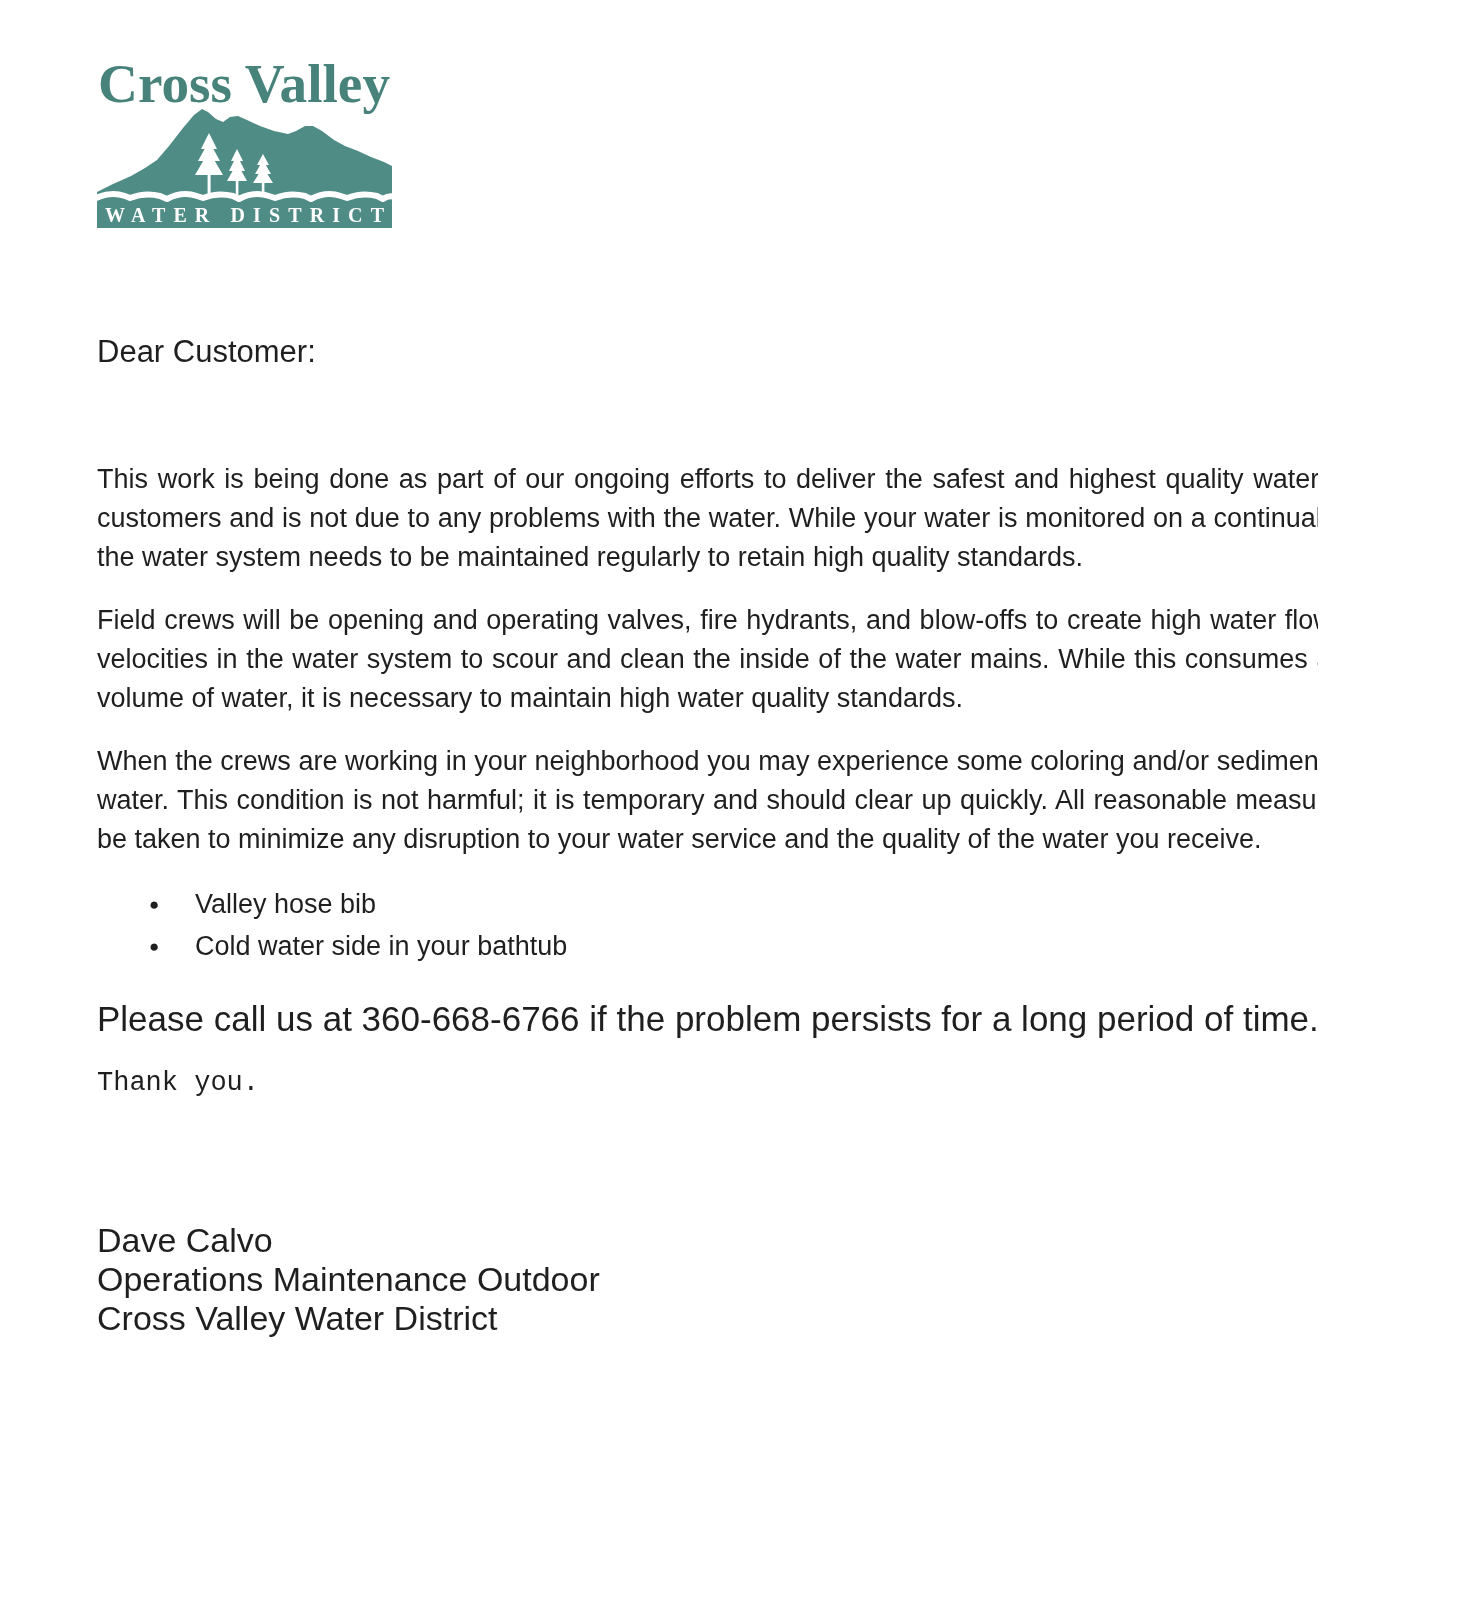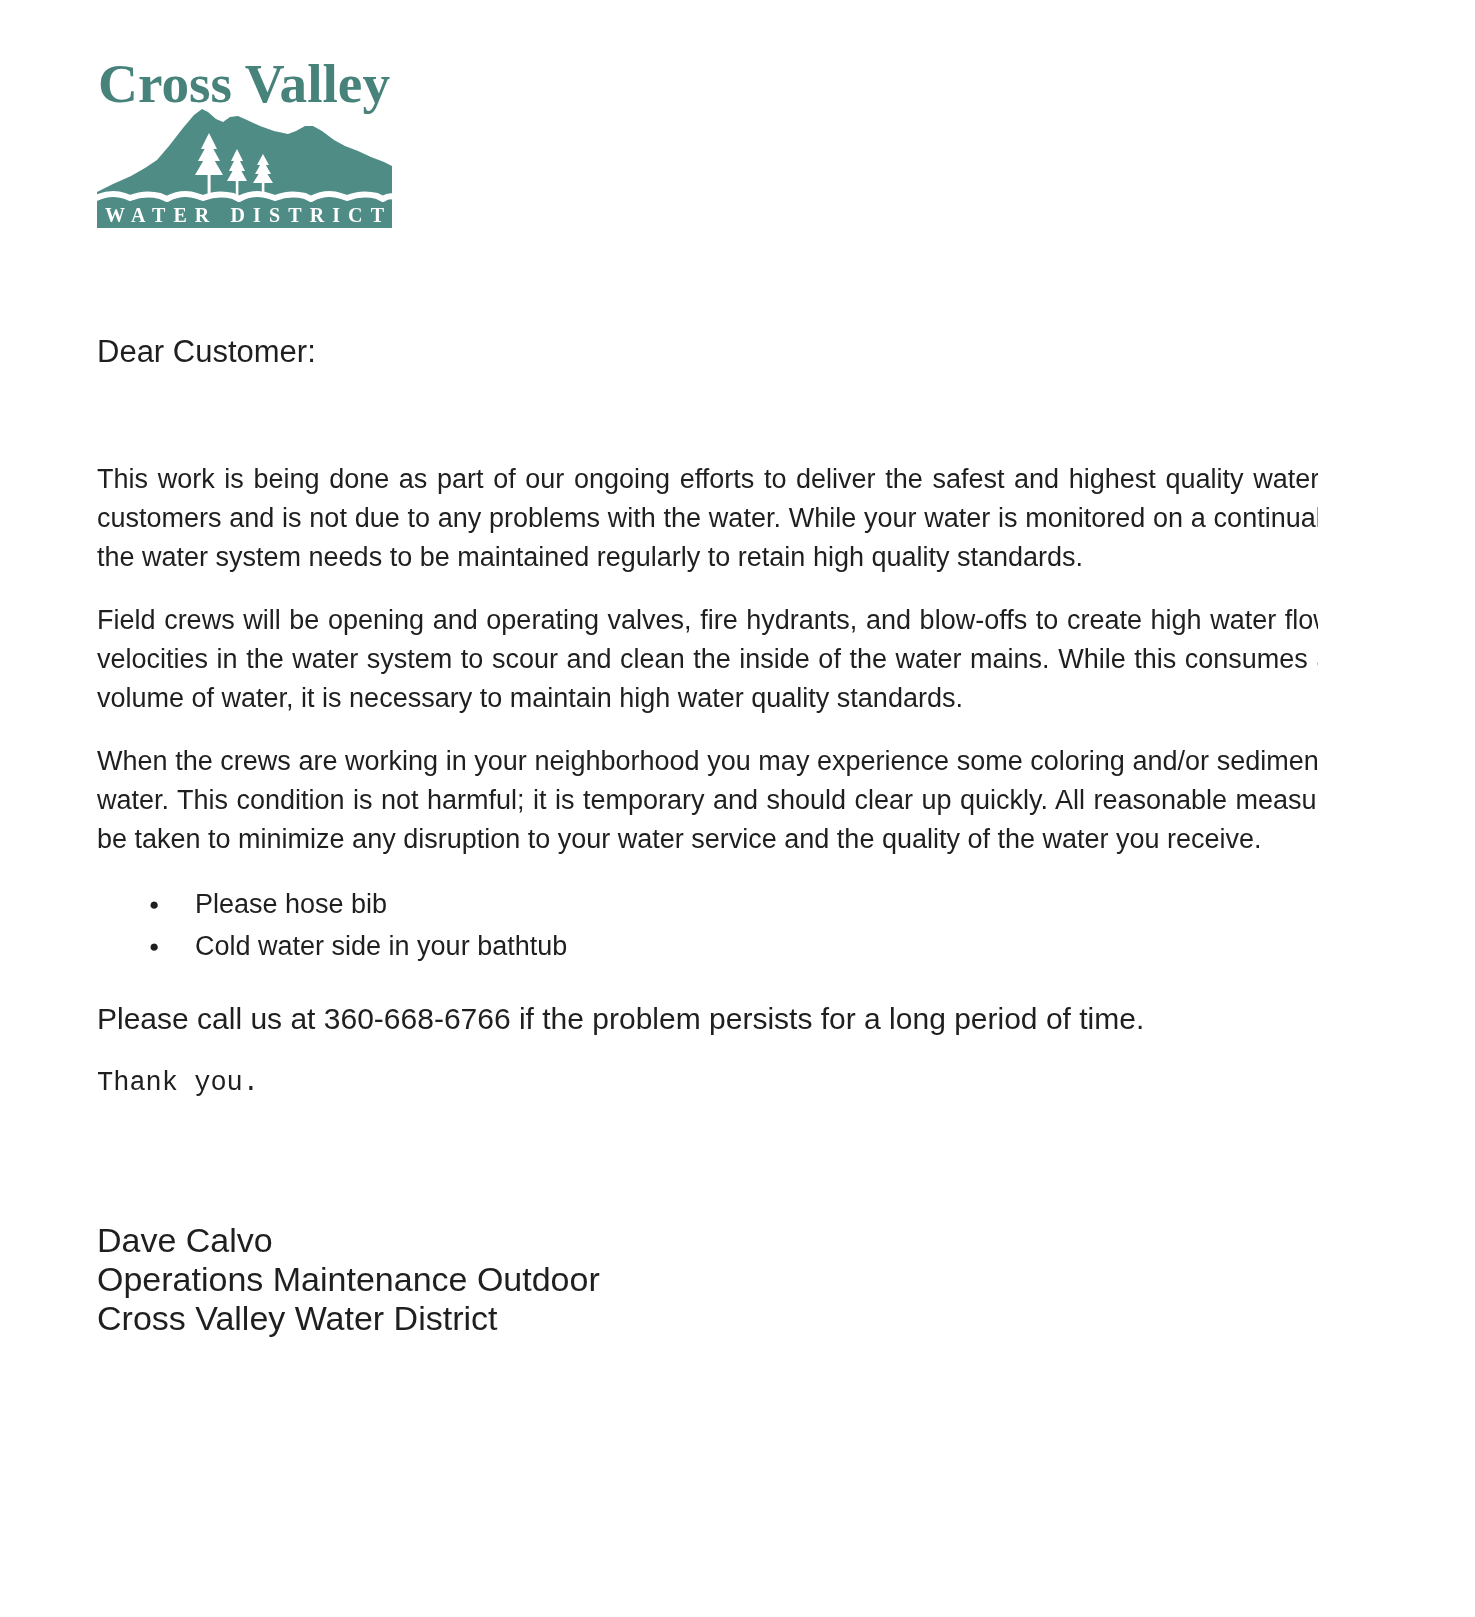--- a/index.html
+++ b/index.html
@@ -54,21 +54,21 @@
     text-align: left;
   }
   ul.flush-sources .bullet {
     position: absolute;
     left: 52px;
     top: 1px;
     font-size: 17px;
   }
   p.phone-line {
     margin: 4px 0 26px 0;
-    font-size: 30px;
+    font-size: 35px;
     line-height: 39px;
     text-align: left;
   }
   p.closing {
     margin: 0 0 118px 0;
     font-size: 27px;
     line-height: 39px;
     text-align: left;
     font-family: Liberation Mono, monospace;
   }
@@ -126,21 +126,21 @@
     <p class="para">This work is being done as part of our ongoing efforts to deliver the safest and highest quality water to our customers and is not due to any problems with the water. While your water is monitored on a continual basis, the water system needs to be maintained regularly to retain high quality standards.</p>
 
     <p class="para">Field crews will be opening and operating valves, fire hydrants, and blow-offs to create high water flows and velocities in the water system to scour and clean the inside of the water mains. While this consumes a large volume of water, it is necessary to maintain high water quality standards.</p>
 
     <p class="para">When the crews are working in your neighborhood you may experience some coloring and/or sediment in the water. This condition is not harmful; it is temporary and should clear up quickly. All reasonable measures will be taken to minimize any disruption to your water service and the quality of the water you receive.</p>
 
 
     <ul class="flush-sources">
       <li>
         <span class="bullet">●</span>
-        <span>Please hose bib</span>
+        <span>Valley hose bib</span>
       </li>
       <li>
         <span class="bullet">●</span>
         <span>Cold water side in your bathtub</span>
       </li>
     </ul>
 
     <p class="phone-line">Please call us at 360-668-6766 if the problem persists for a long period of time.</p>
 
     <p class="closing">Thank you.</p>

